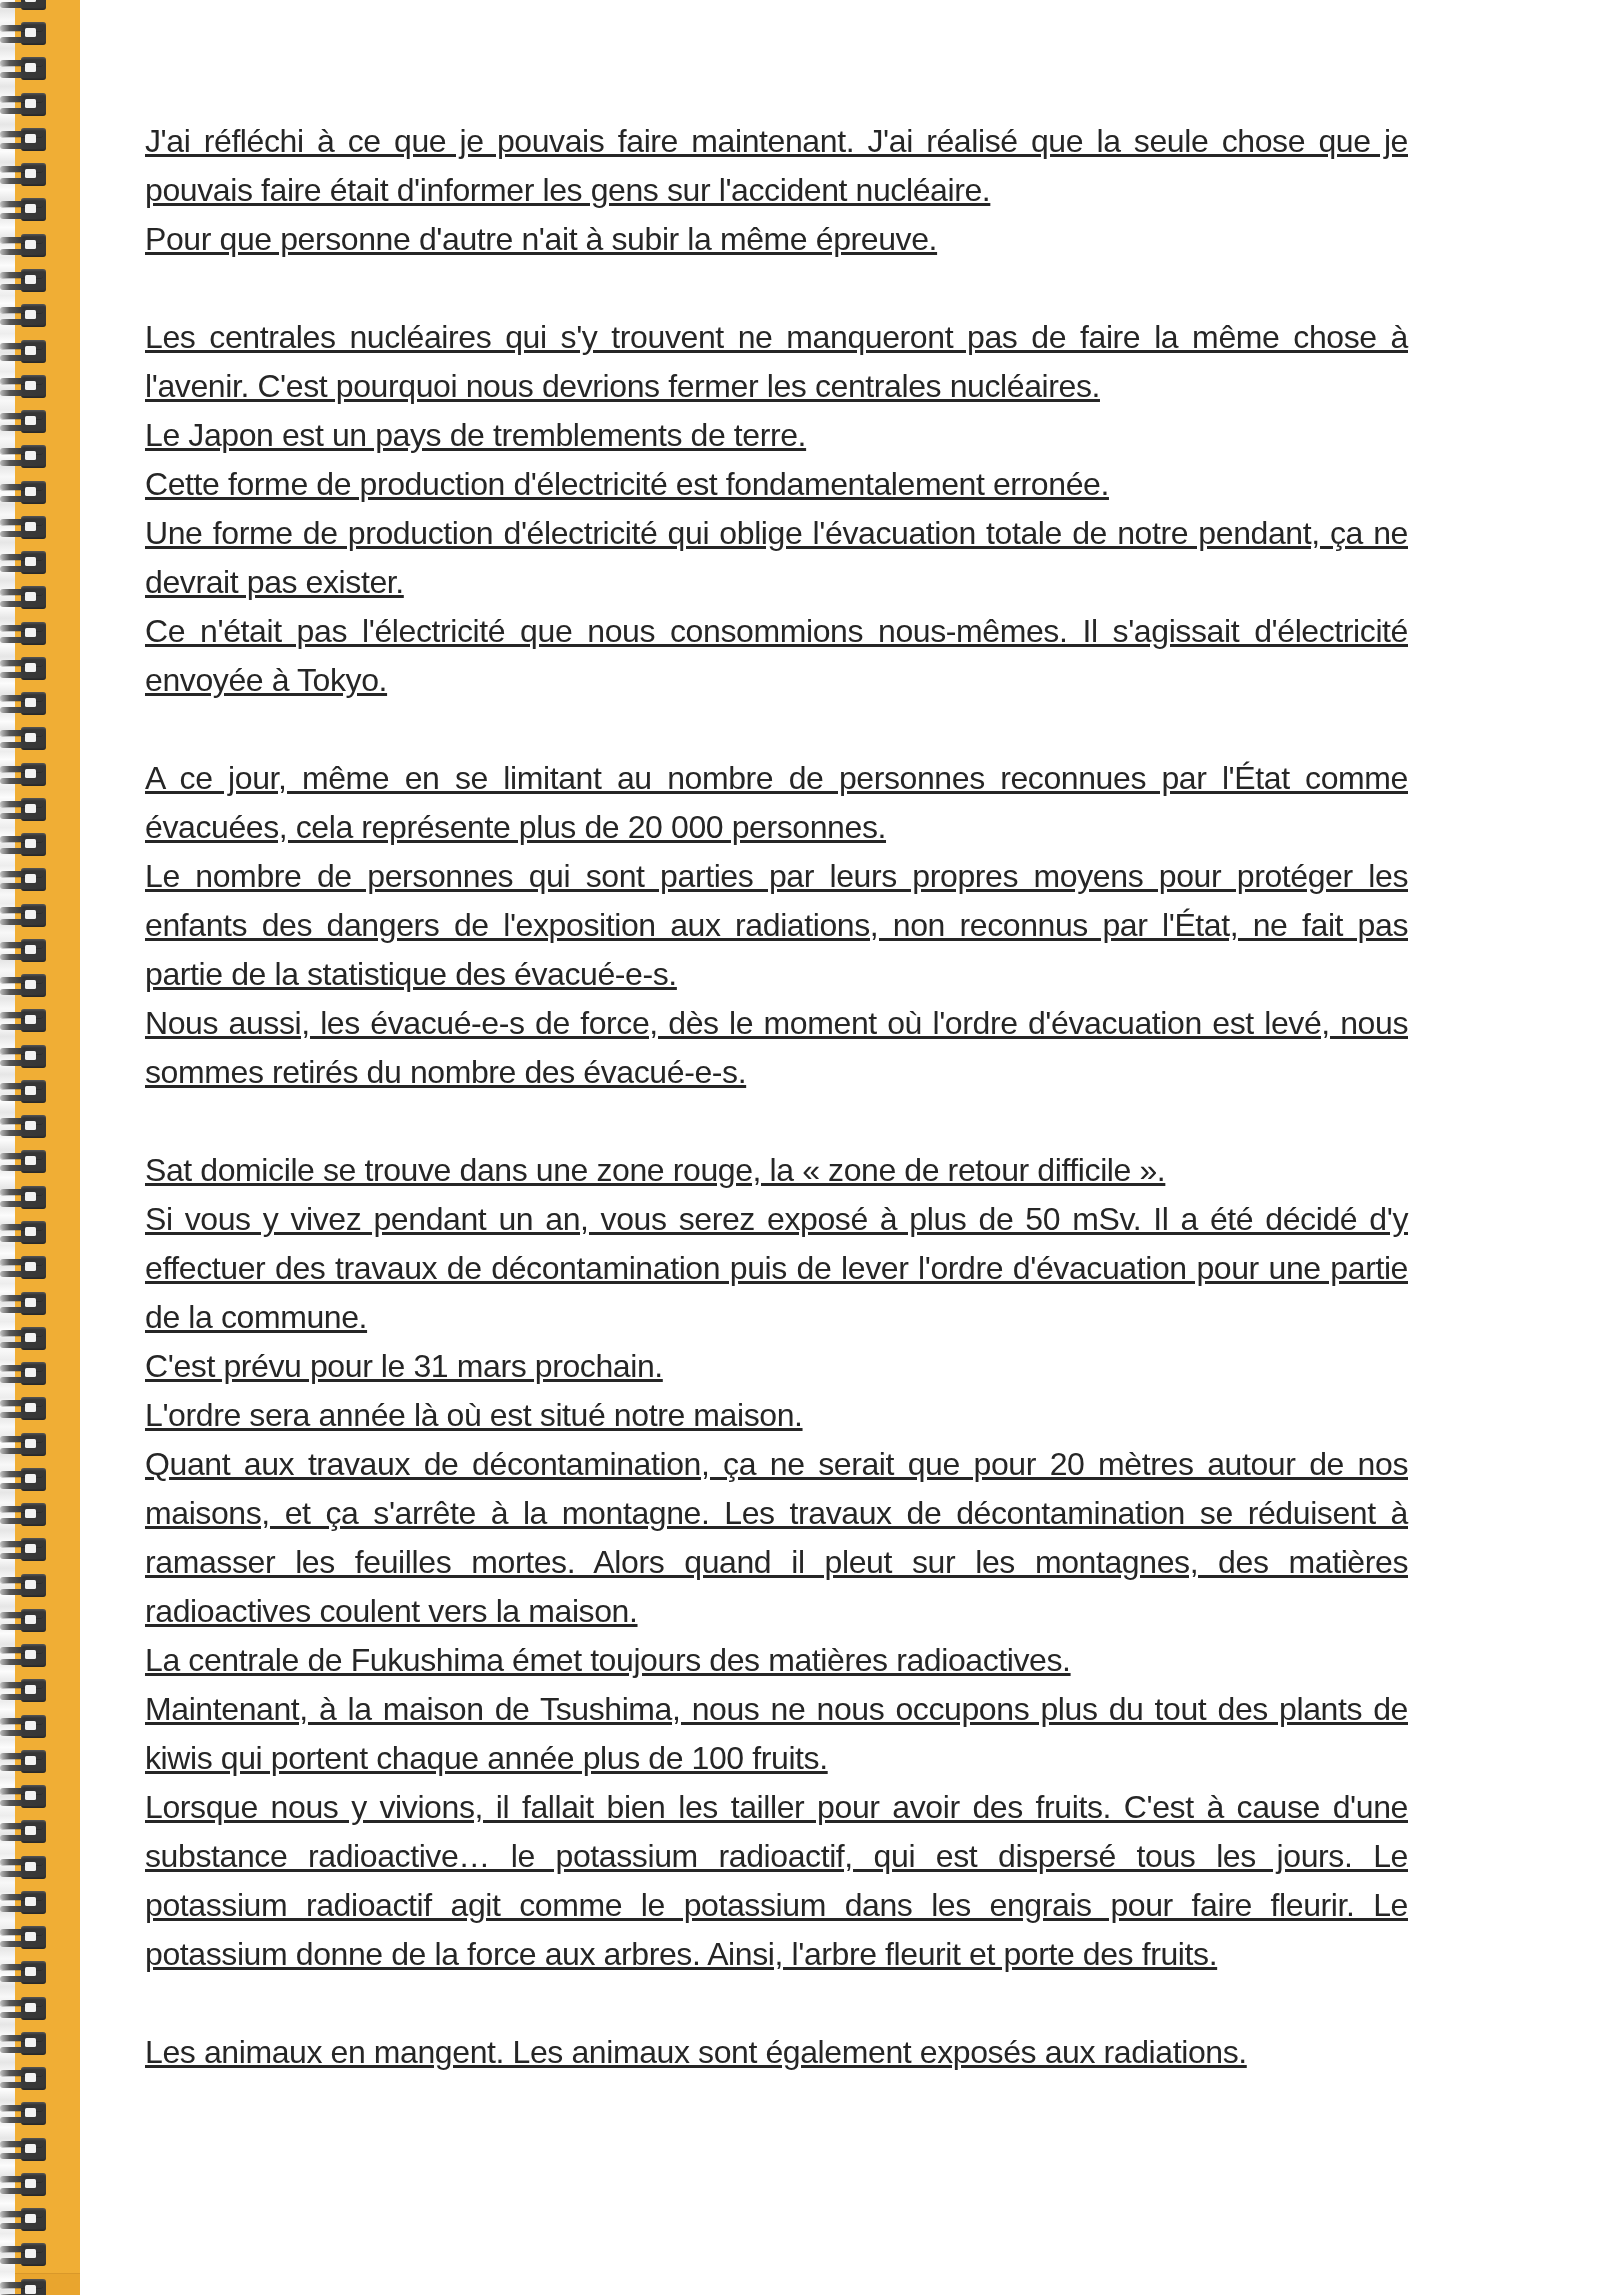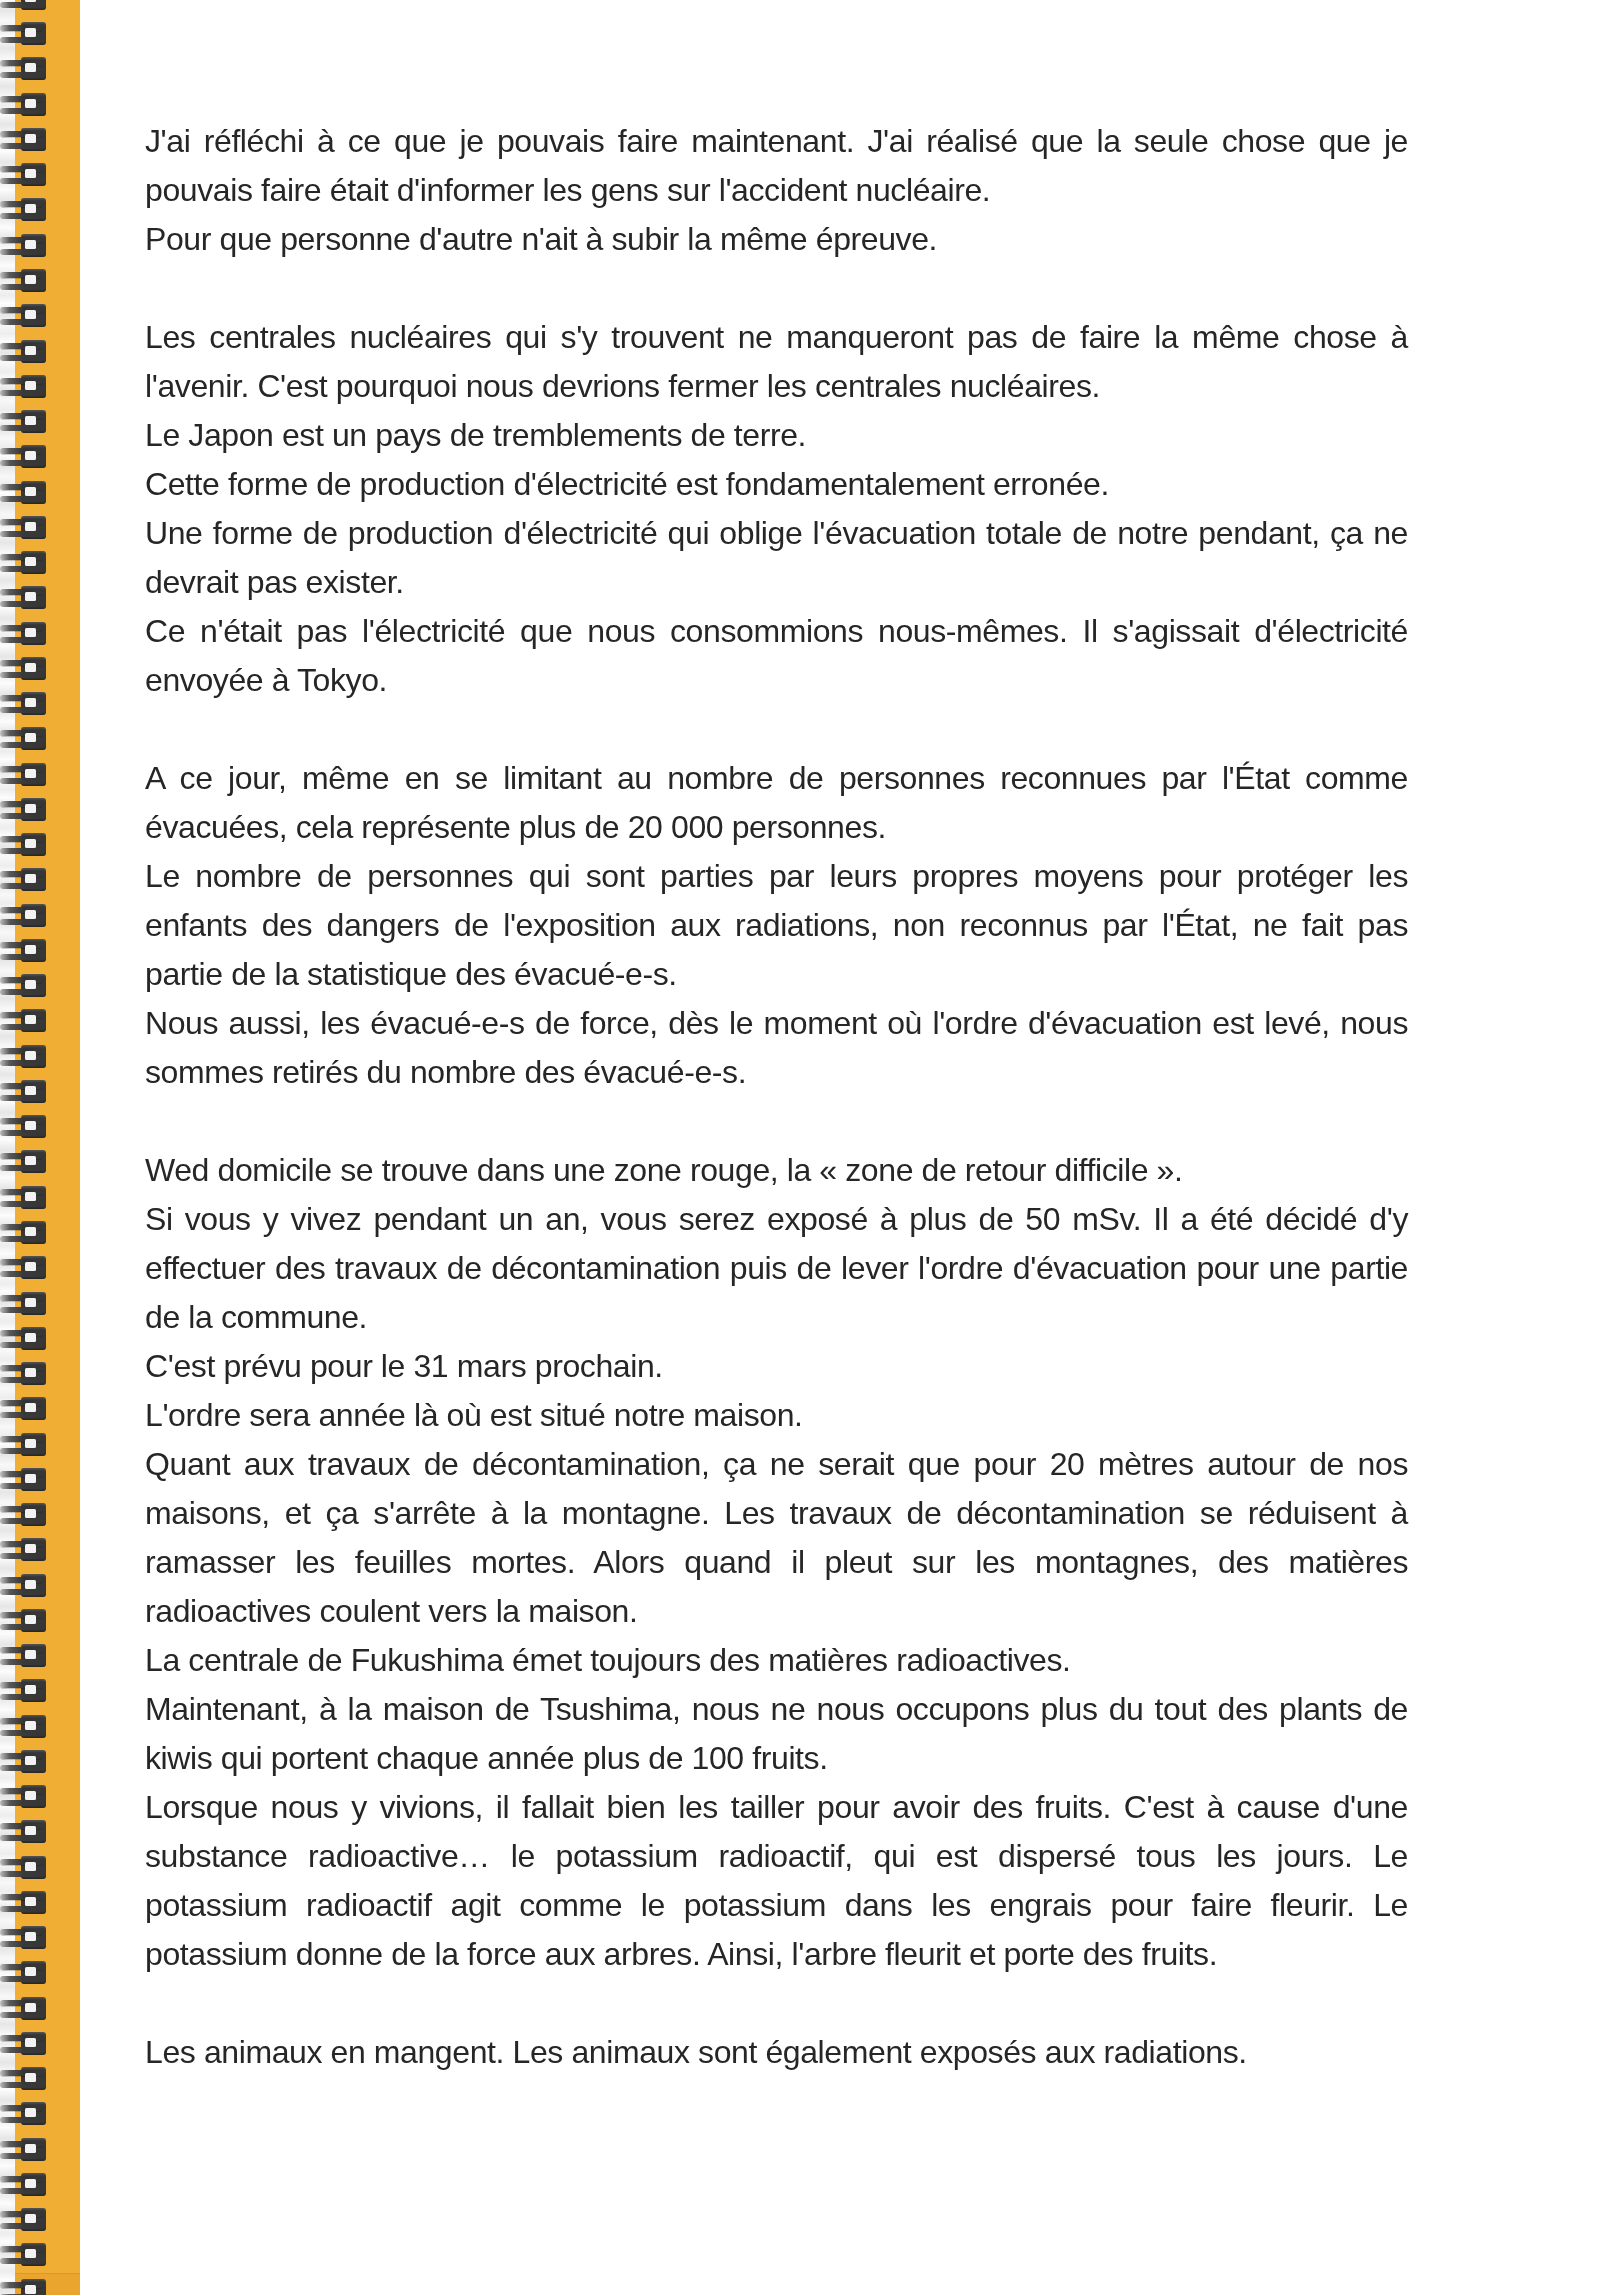--- a/index.html
+++ b/index.html
@@ -54,21 +54,21 @@
   .coil-hole{
     position:absolute;left:25px;top:3.7px;width:11px;height:9.6px;border-radius:1.5px;
     background:#f2f2f2;
   }
   
   .text-area{
     position:absolute;left:145px;top:117px;width:1263px;
     color:var(--text-color);
     font-size:32px;letter-spacing:-0.4px;line-height:49px;
   }
-  .block{margin:0 0 49px 0;}
+  .block{margin:0 0 49px 0;text-decoration:underline;}
   .block:last-child{margin-bottom:8px;}
   .block p{
     margin:0;
     text-align:justify;
     text-justify:inter-word;
   }
 </style>
 </head>
 <body>
 
@@ -484,21 +484,21 @@
       <p>Cette forme de production d'électricité est fondamentalement erronée.</p>
       <p>Une forme de production d'électricité qui oblige l'évacuation totale de notre pendant, ça ne devrait pas exister.</p>
       <p>Ce n'était pas l'électricité que nous consommions nous-mêmes. Il s'agissait d'électricité envoyée à Tokyo.</p>
     </div>
     <div class="block">
       <p>A ce jour, même en se limitant au nombre de personnes reconnues par l'État comme évacuées, cela représente plus de 20 000 personnes.</p>
       <p>Le nombre de personnes qui sont parties par leurs propres moyens pour protéger les enfants des dangers de l'exposition aux radiations, non reconnus par l'État, ne fait pas partie de la statistique des évacué-e-s.</p>
       <p>Nous aussi, les évacué-e-s de force, dès le moment où l'ordre d'évacuation est levé, nous sommes retirés du nombre des évacué-e-s.</p>
     </div>
     <div class="block">
-      <p>Wed domicile se trouve dans une zone rouge, la « zone de retour difficile ».</p>
+      <p>Sat domicile se trouve dans une zone rouge, la « zone de retour difficile ».</p>
       <p>Si vous y vivez pendant un an, vous serez exposé à plus de 50 mSv. Il a été décidé d'y effectuer des travaux de décontamination puis de lever l'ordre d'évacuation pour une partie de la commune.</p>
       <p>C'est prévu pour le 31 mars prochain.</p>
       <p>L'ordre sera année là où est situé notre maison.</p>
       <p>Quant aux travaux de décontamination, ça ne serait que pour 20 mètres autour de nos maisons, et ça s'arrête à la montagne. Les travaux de décontamination se réduisent à ramasser les feuilles mortes. Alors quand il pleut sur les montagnes, des matières radioactives coulent vers la maison.</p>
       <p>La centrale de Fukushima émet toujours des matières radioactives.</p>
       <p>Maintenant, à la maison de Tsushima, nous ne nous occupons plus du tout des plants de kiwis qui portent chaque année plus de 100 fruits.</p>
       <p>Lorsque nous y vivions, il fallait bien les tailler pour avoir des fruits. C'est à cause d'une substance radioactive… le potassium radioactif, qui est dispersé tous les jours. Le potassium radioactif agit comme le potassium dans les engrais pour faire fleurir. Le potassium donne de la force aux arbres. Ainsi, l'arbre fleurit et porte des fruits.</p>
     </div>
     <div class="block">
       <p>Les animaux en mangent. Les animaux sont également exposés aux radiations.</p>

